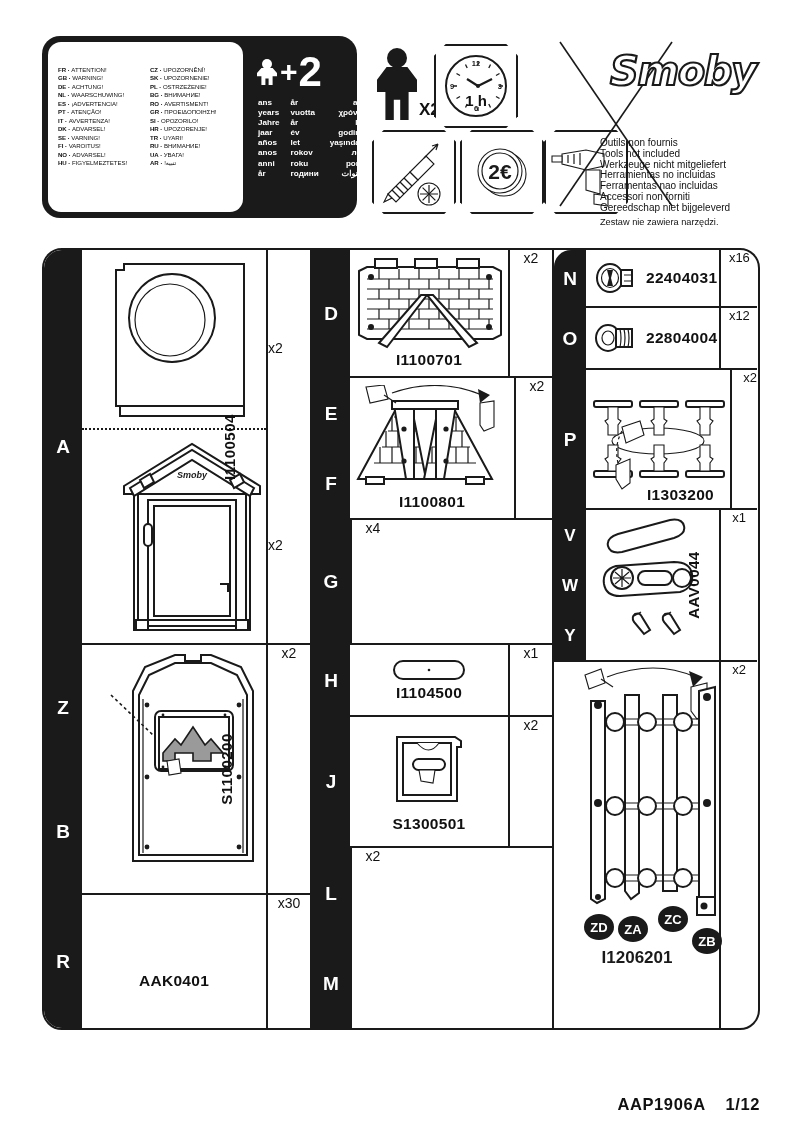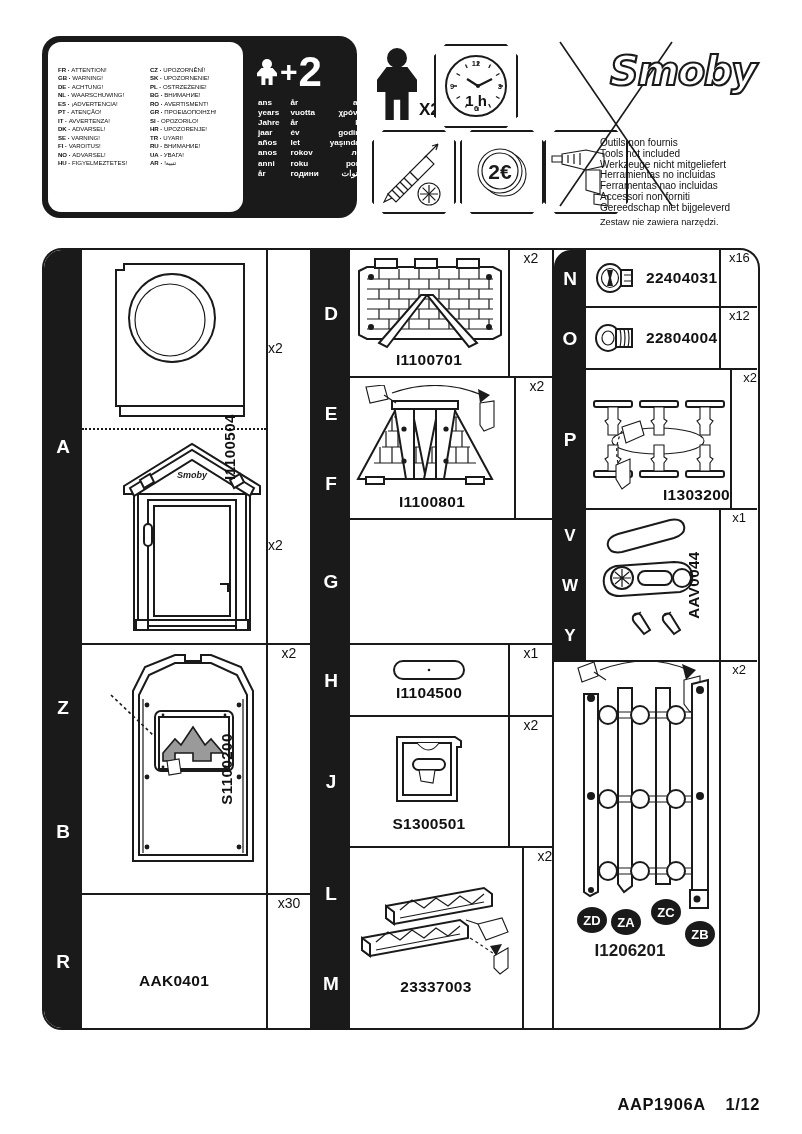--- a/index.html
+++ b/index.html
@@ -534,20 +534,23 @@
         </div>
         <div class="qtycol">
           <span>x2</span>
         </div>
       </div>
 
       <div class="grp" style="height:125px">
         <div class="tagcol">
           <span class="tag">G</span>
         </div>
+        <div class="qtycol">
+          <span>x4</span>
+        </div>
       </div>
 
       <div class="grp" style="height:72px">
         <div class="tagcol">
           <span class="tag">H</span>
         </div>
         <div class="figcell">
           <svg width="76" height="24" viewBox="0 0 76 24">
             <rect class="fl-w" x="3" y="3" width="70" height="18" rx="9"></rect>
             <circle fill="#1a1a1a" cx="38" cy="12" r="1.3"></circle>
@@ -575,42 +578,20 @@
         </div>
         <div class="qtycol">
           <span>x2</span>
         </div>
       </div>
 
       <div class="grp" style="flex:1">
         <div class="tagcol">
           <span class="tag">L</span>
           <span class="tag">M</span>
-        </div>
-        <div class="figcell">
-          <svg width="168" height="96" viewBox="0 0 168 96">
-            <path class="fl-w" d="M34 26 L132 8 L140 14 L140 26 L42 44 L34 38 Z"></path>
-            <path class="fl-w" d="M34 26 L42 32 L42 44 L34 38 Z"></path>
-            <g class="ln-thin">
-                <path d="M48 30 L60 20 L72 28 L84 18 L96 26 L108 16 L120 24 L132 14"></path>
-                <path d="M48 38 L132 22"></path>
-              </g>
-            <path class="fl-w" d="M10 58 L108 40 L116 46 L116 58 L18 76 L10 70 Z"></path>
-            <path class="fl-w" d="M10 58 L18 64 L18 76 L10 70 Z"></path>
-            <g class="ln-thin">
-                <path d="M24 62 L36 52 L48 60 L60 50 L72 58 L84 48 L96 56 L108 46"></path>
-                <path d="M24 70 L108 54"></path>
-              </g>
-            <path class="fl-w-thin" d="M126 44 L150 38 L156 52 L134 60 Z"></path>
-            <path class="ln-thin" d="M126 44 L114 40"></path>
-            <path class="ln-thin" d="M118 58 Q134 68 142 74" stroke-dasharray="3 3"></path>
-            <path class="fl-k" d="M138 66 L150 64 L144 76 Z"></path>
-            <path class="fl-w-thin" d="M142 76 L156 68 L156 88 L148 94 L142 88 Z"></path>
-          </svg>
-          <div class="partno inline">23337003</div>
         </div>
         <div class="qtycol">
           <span>x2</span>
         </div>
       </div>
     </div>
 
     <div class="col col-right">
 
       <div class="grp" style="height:58px">
@@ -672,21 +653,21 @@
               <path d="M66 20 L76 20 L76 32 L79 34 L76 38 L76 48 L66 48 L66 38 L63 34 L66 32 Z"></path>
               <path d="M112 20 L122 20 L122 32 L125 34 L122 38 L122 48 L112 48 L112 38 L109 34 L112 32 Z"></path>
               <path d="M20 58 L30 58 L30 70 L33 72 L30 76 L30 84 L20 84 L20 76 L17 72 L20 70 Z"></path>
               <path d="M66 58 L76 58 L76 70 L79 72 L76 76 L76 84 L66 84 L66 76 L63 72 L66 70 Z"></path>
               <path d="M112 58 L122 58 L122 70 L125 72 L122 76 L122 84 L112 84 L112 76 L109 72 L112 70 Z"></path>
             </g>
             <path class="fl-w-thin" d="M34 40 L52 34 L56 48 L38 56 Z"></path>
             <path class="ln-thin" d="M34 44 Q26 58 30 76" stroke-dasharray="3 3"></path>
             <path class="fl-w-thin" d="M28 78 L42 72 L42 96 L34 102 L28 92 Z"></path>
           </svg>
-          <div class="partno" style="position:absolute;right:0;bottom:4px">I1303200</div>
+          <div class="partno" style="position:absolute;right:16px;bottom:4px">I1303200</div>
         </div>
         <div class="qtycol" style="width:38px;font-size:13px">
           <span>x2</span>
         </div>
       </div>
 
       <div class="grp" style="height:152px">
         <div class="tagcol" style="width:32px">
           <span class="tag small">V</span>
           <span class="tag small">W</span>
@@ -708,21 +689,21 @@
             </svg>
             <div class="partno-vert" style="right:-8px">AAV0044</div>
           </div>
         </div>
         <div class="qtycol" style="width:38px;font-size:13px">
           <span>x1</span>
         </div>
       </div>
 
       <div class="grp" style="flex:1">
-        <div class="figcell" style="padding:8px">
+        <div class="figcell" style="padding:15px">
           <div style="position:relative;width:100%;height:100%">
             <svg width="160" height="330" viewBox="0 0 160 330" style="position:absolute;left:2px;top:-14px">
               <path class="fl-w-thin" d="M14 12 L30 6 L34 20 L18 26 Z"></path>
               <path class="ln-thin" d="M30 16 L42 24"></path>
               <path class="ln-thin" d="M36 14 Q84 -4 124 14"></path>
               <path class="fl-k" d="M118 8 L132 14 L122 24 Z"></path>
               <path class="fl-w-thin" d="M120 24 L136 20 L136 50 L126 56 L120 48 Z"></path>
 
               <g class="fl-w">
                 <path d="M20 38 L34 38 L34 236 L26 240 L20 236 Z"></path>

